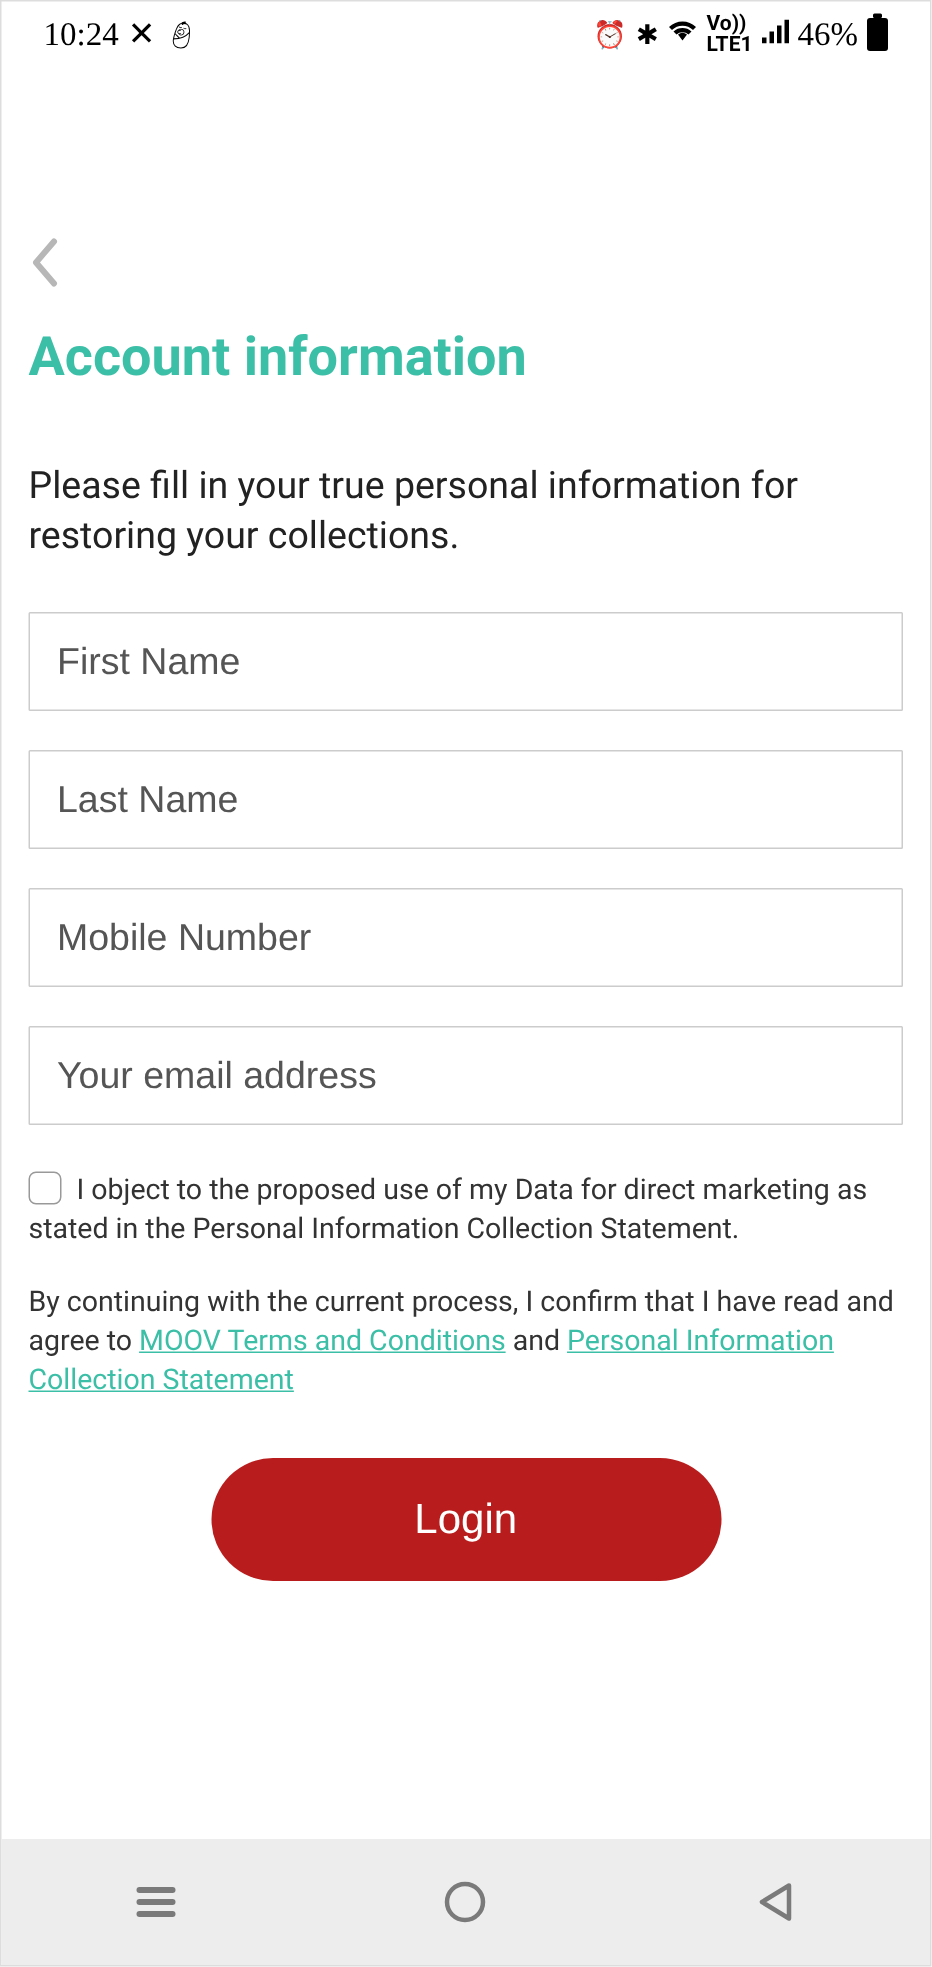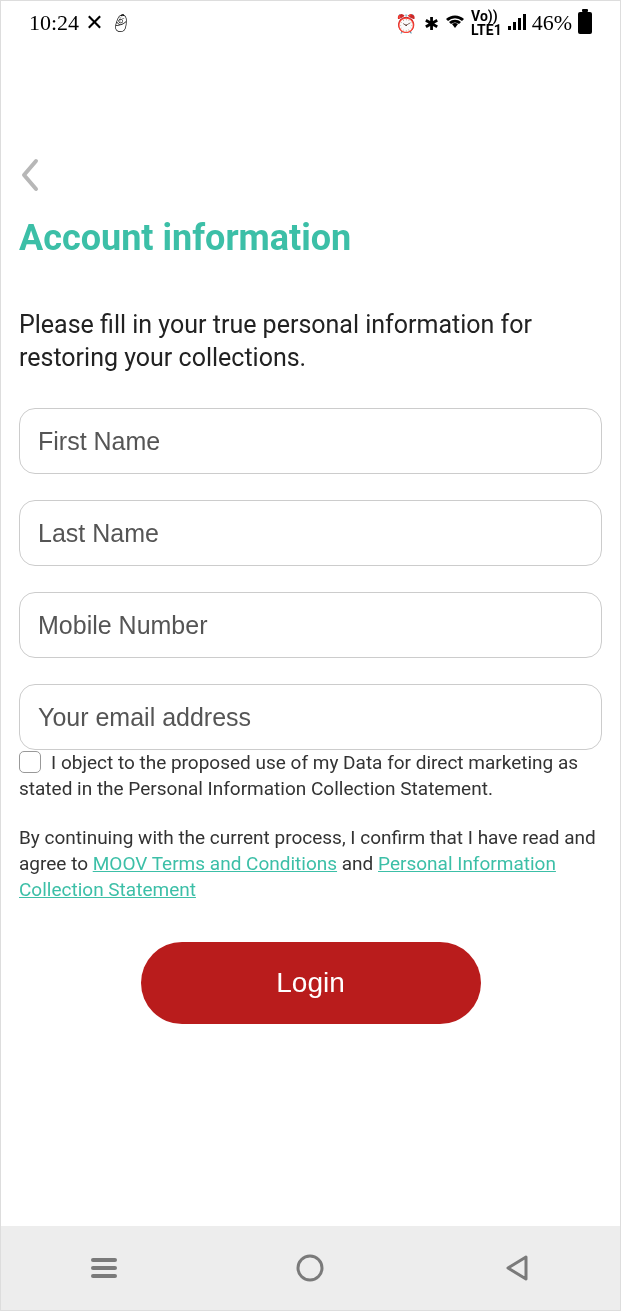--- a/index.html
+++ b/index.html
@@ -86,34 +86,35 @@
   .instruction {
     margin-top: 50px;
     font-size: 25px;
     color: #222;
     line-height: 1.3;
   }
   .field {
     width: 100%;
     height: 66px;
     border: 1px solid #ccc;
-    border-radius: 16px;
+    border-radius: 1px;
     padding: 12px 18px;
     font-size: 25px;
     color: #7f1d1d;
     margin-top: 26px;
     background: #fff;
   }
   .field::placeholder {
     color: #555;
   }
   .field:first-of-type {
     margin-top: 34px;
   }
   .checkbox-row {
+    margin-top: 30px;
     font-size: 19px;
     color: #333;
     line-height: 1.35;
   }
   .checkbox-row input[type="checkbox"] {
     width: 22px;
     height: 22px;
     border: 1.5px solid #999;
     border-radius: 5px;
     appearance: none;

